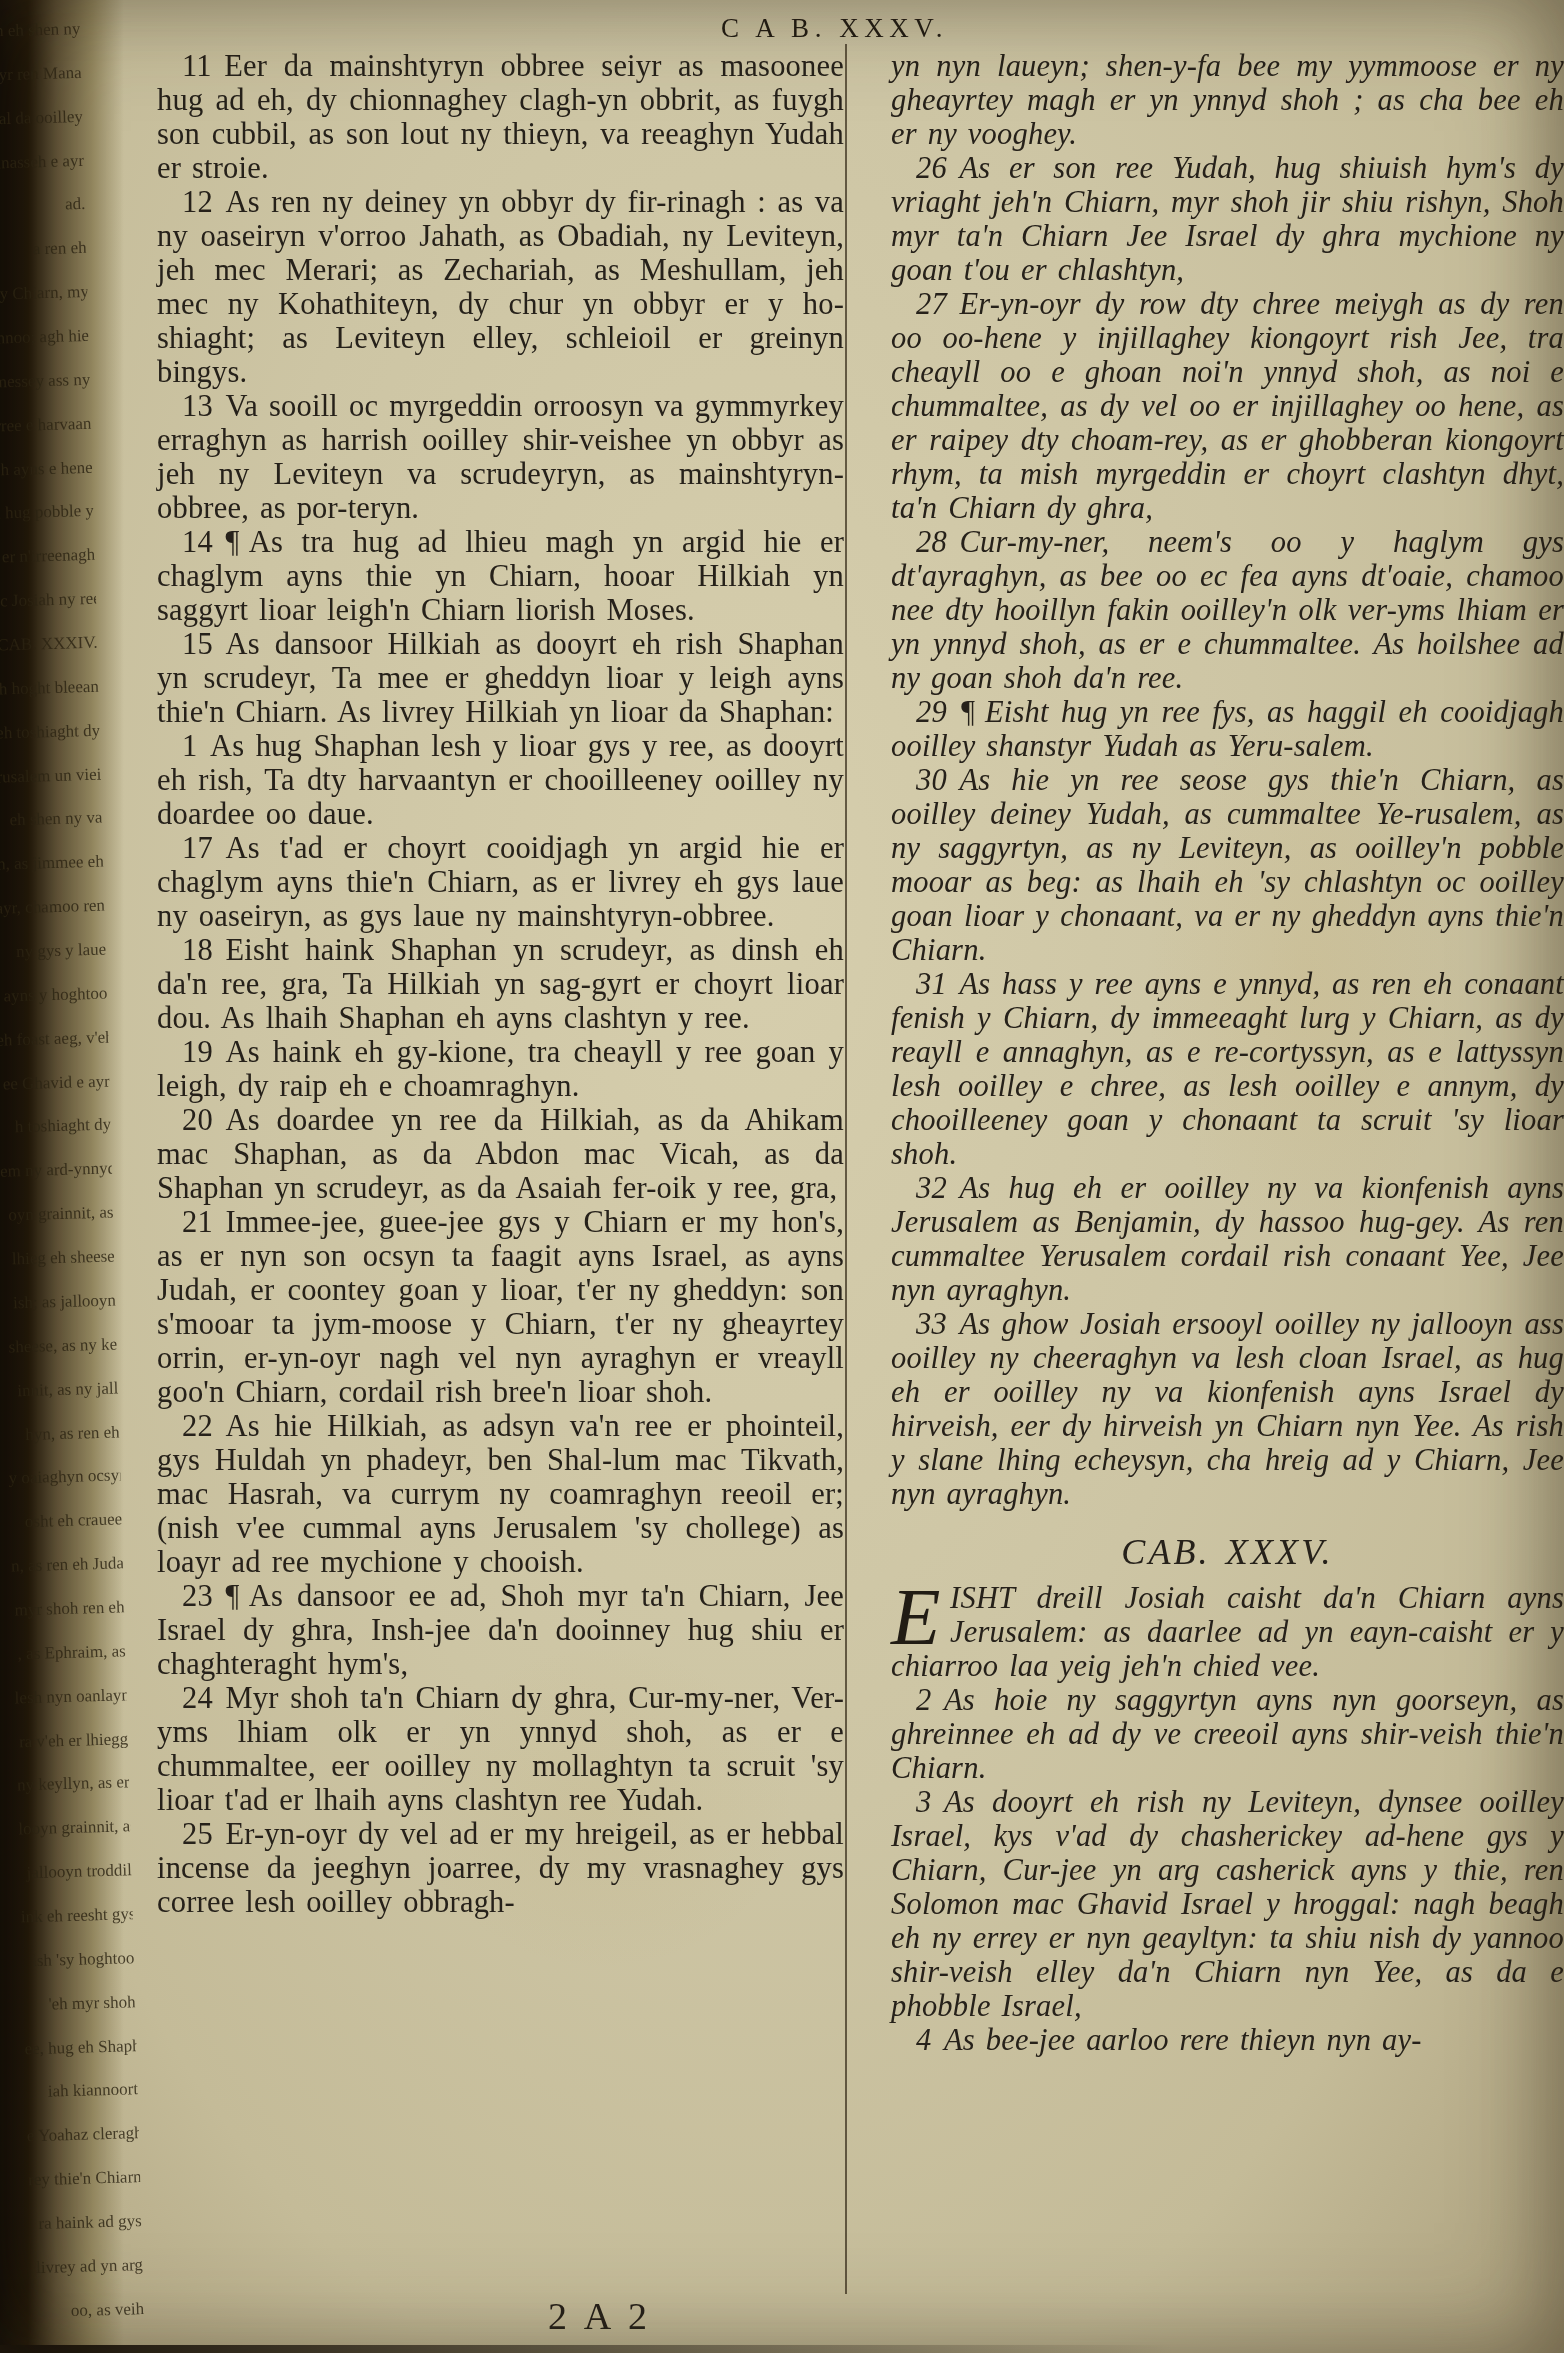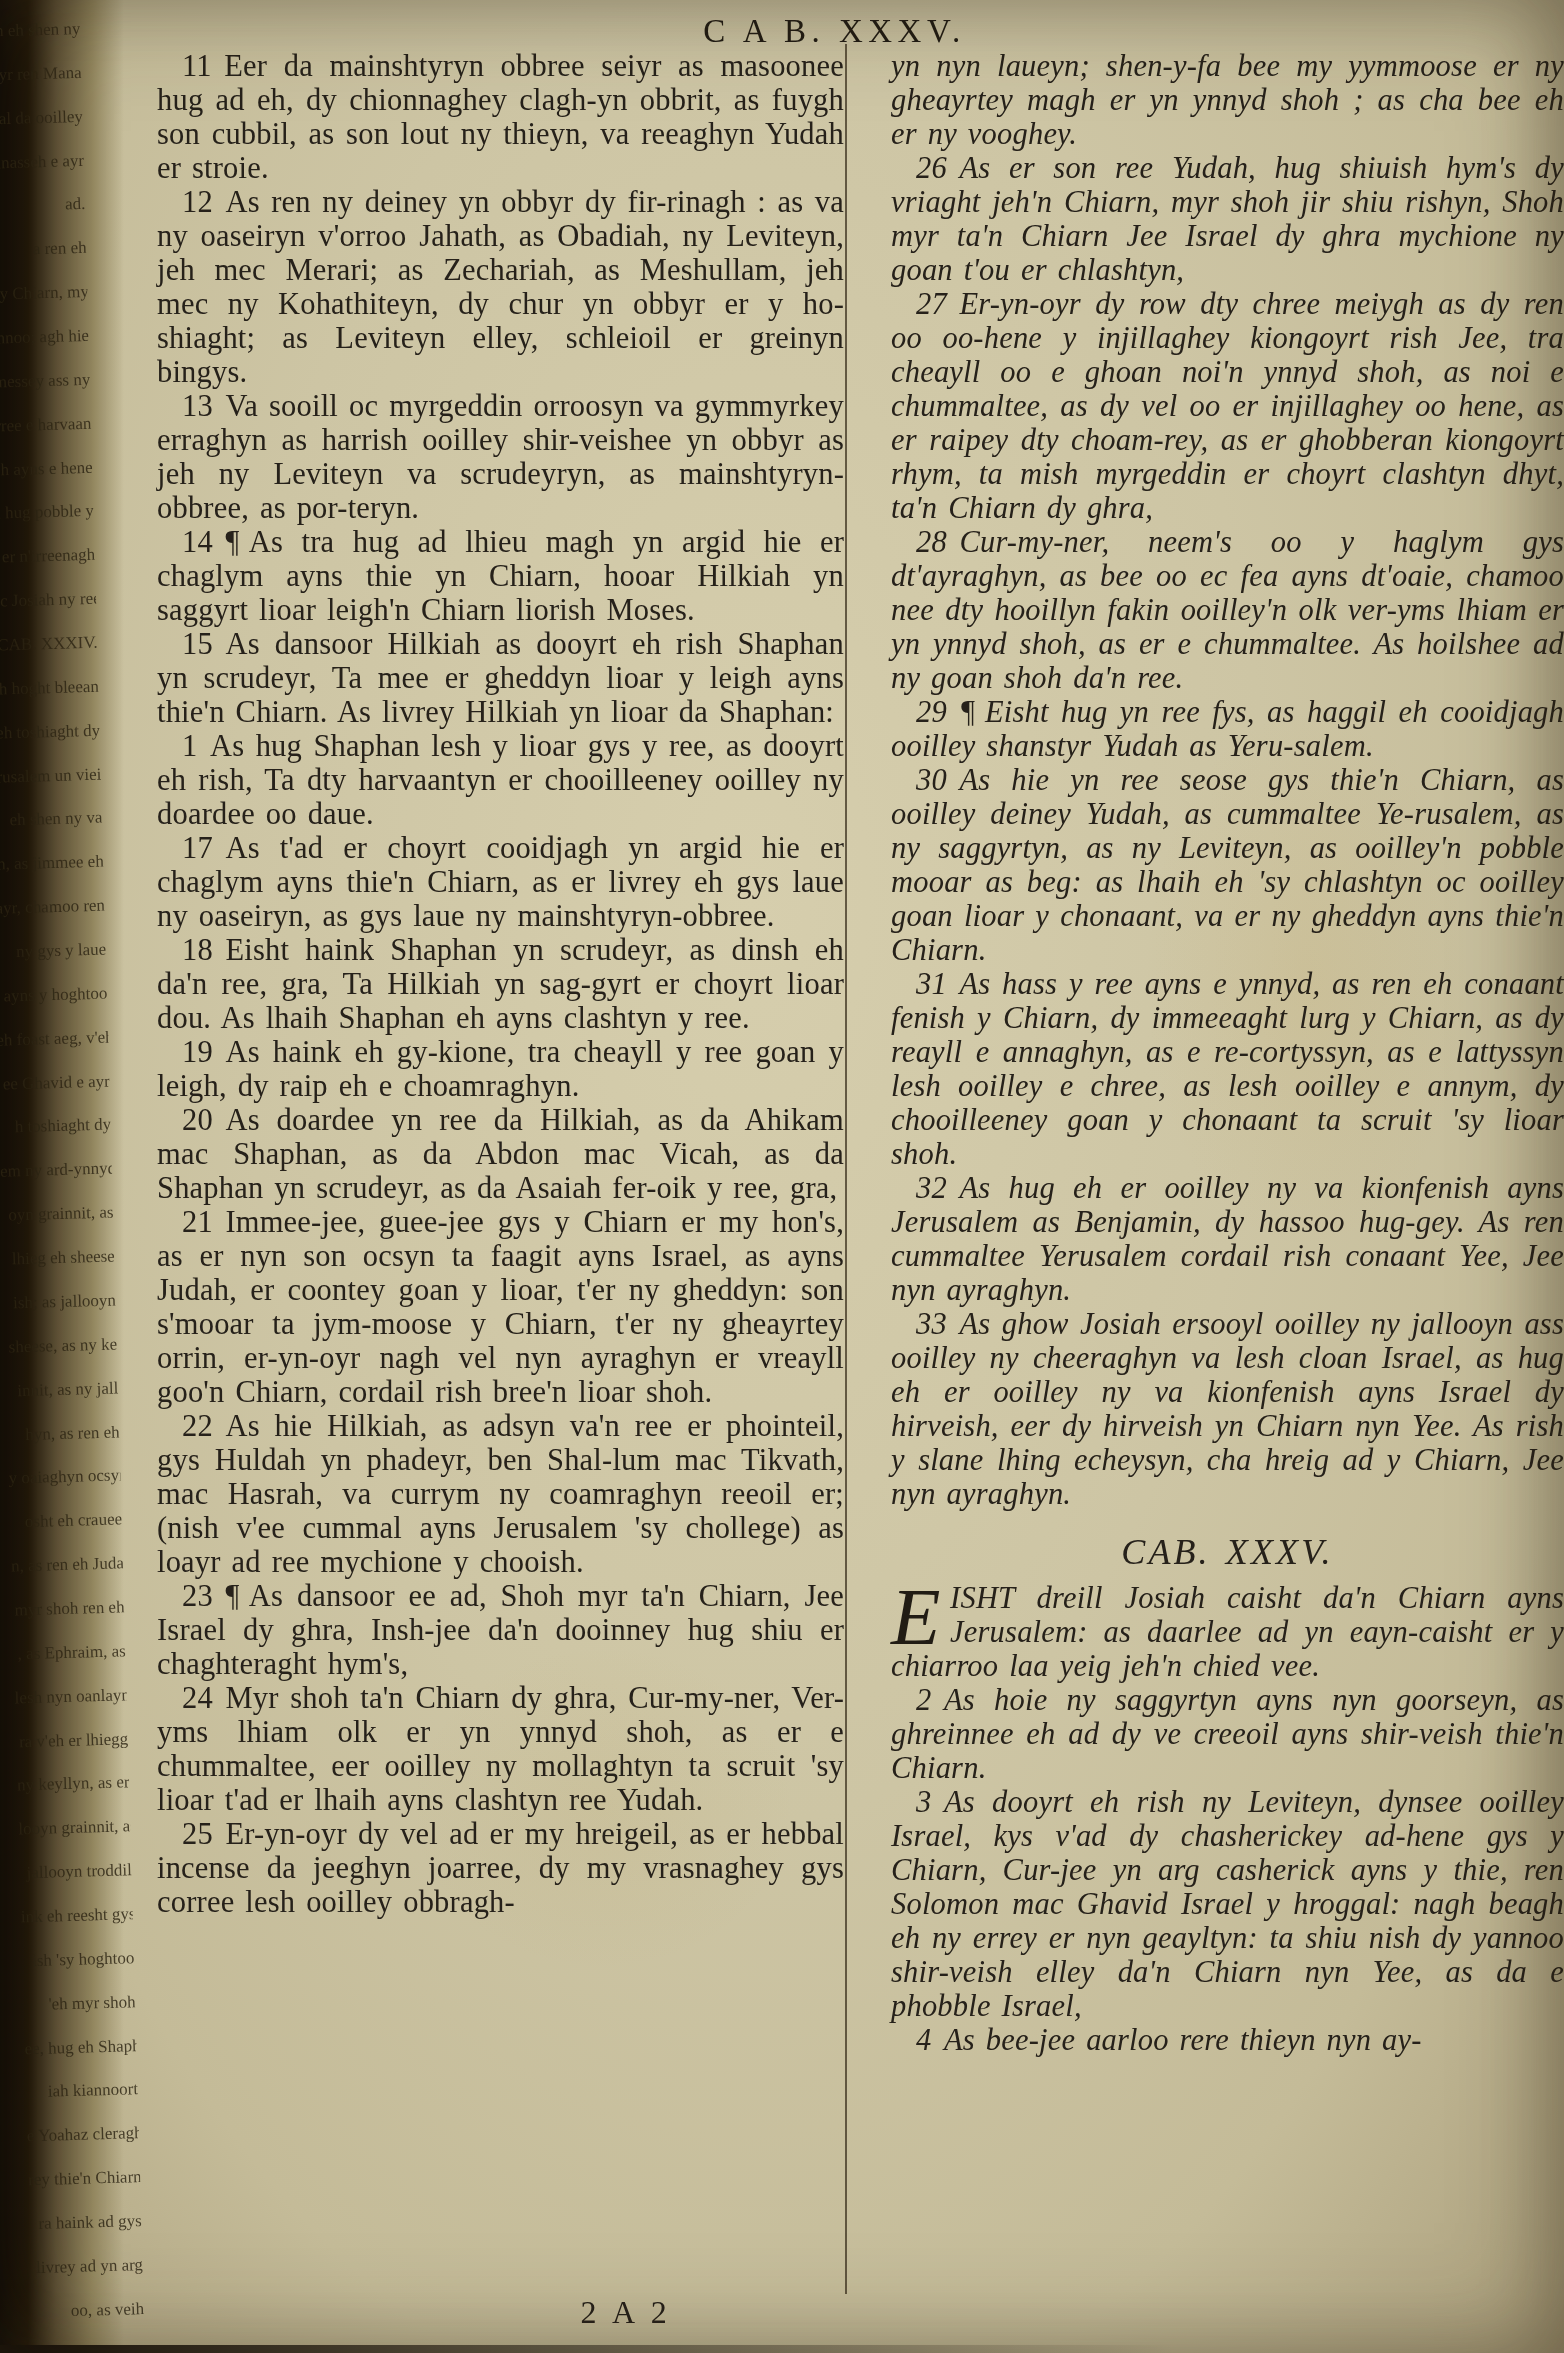--- a/index.html
+++ b/index.html
@@ -30,21 +30,21 @@
     position:absolute;left:0;top:20.3px;width:117px;height:2301px;
     display:flex;flex-direction:column;justify-content:space-between;
     transform:rotate(-1.6deg);
     font-size:17px;color:#2d2514;opacity:.82;
     text-align:right;padding-right:4.7px;box-sizing:border-box;
     overflow:hidden;white-space:nowrap;
   }
   .frag{overflow:hidden;}
   .running-head{
     position:absolute;left:135px;right:31px;top:12.5px;
-    text-align:center;font-size:33px;letter-spacing:5.5px;color:#211c14;
+    text-align:center;font-size:27px;letter-spacing:5.5px;color:#211c14;
   }
   .column{
     position:absolute;top:49px;
     font-size:30.5px;line-height:34px;letter-spacing:0.2px;word-spacing:3.1px;
     color:#26211a;
     margin-left:22px;
   }
   .col-left{left:135px;width:687px;}
   .col-right{left:869px;width:673px;font-style:italic;}
   .divider{
@@ -59,21 +59,21 @@
   .chap-heading{
     text-align:center;font-size:36px;letter-spacing:3.1px;
     margin:23.5px 0 12.5px 0;text-indent:0;
   }
   .dropcap{
     float:left;font-size:81px;line-height:63px;
     margin:4.7px 9.4px 0 0;color:#211c14;
   }
   .signature{
     position:absolute;left:548px;top:2294px;width:156px;
-    text-align:center;font-size:32px;letter-spacing:4.7px;color:#26211a;
+    text-align:left;font-size:38px;letter-spacing:4.7px;color:#26211a;
   }
 </style>
 </head>
 <body>
 
 <div class="page">
   <div class="stain1"></div>
   <div class="stain2"></div>
 
   <div class="running-head">C A B.  XXXV.</div>

